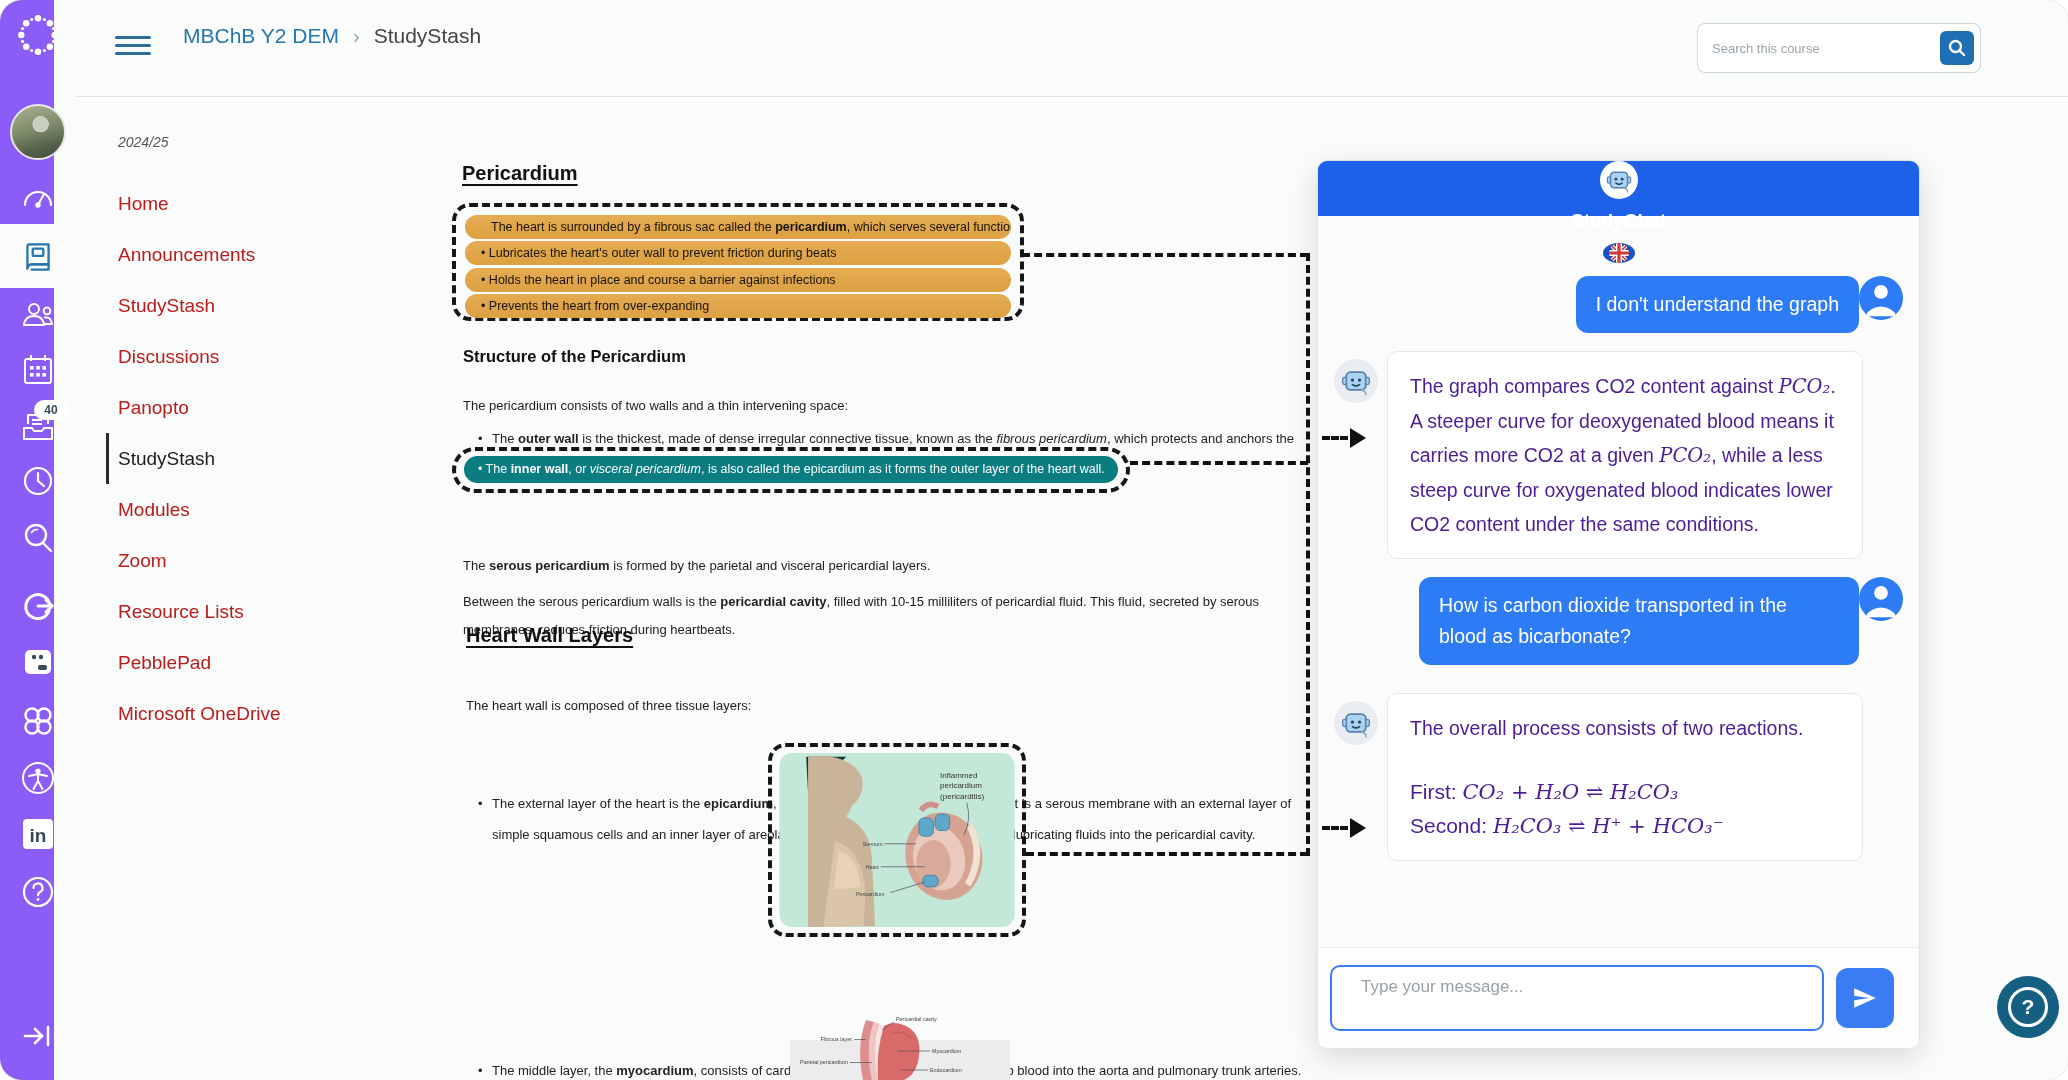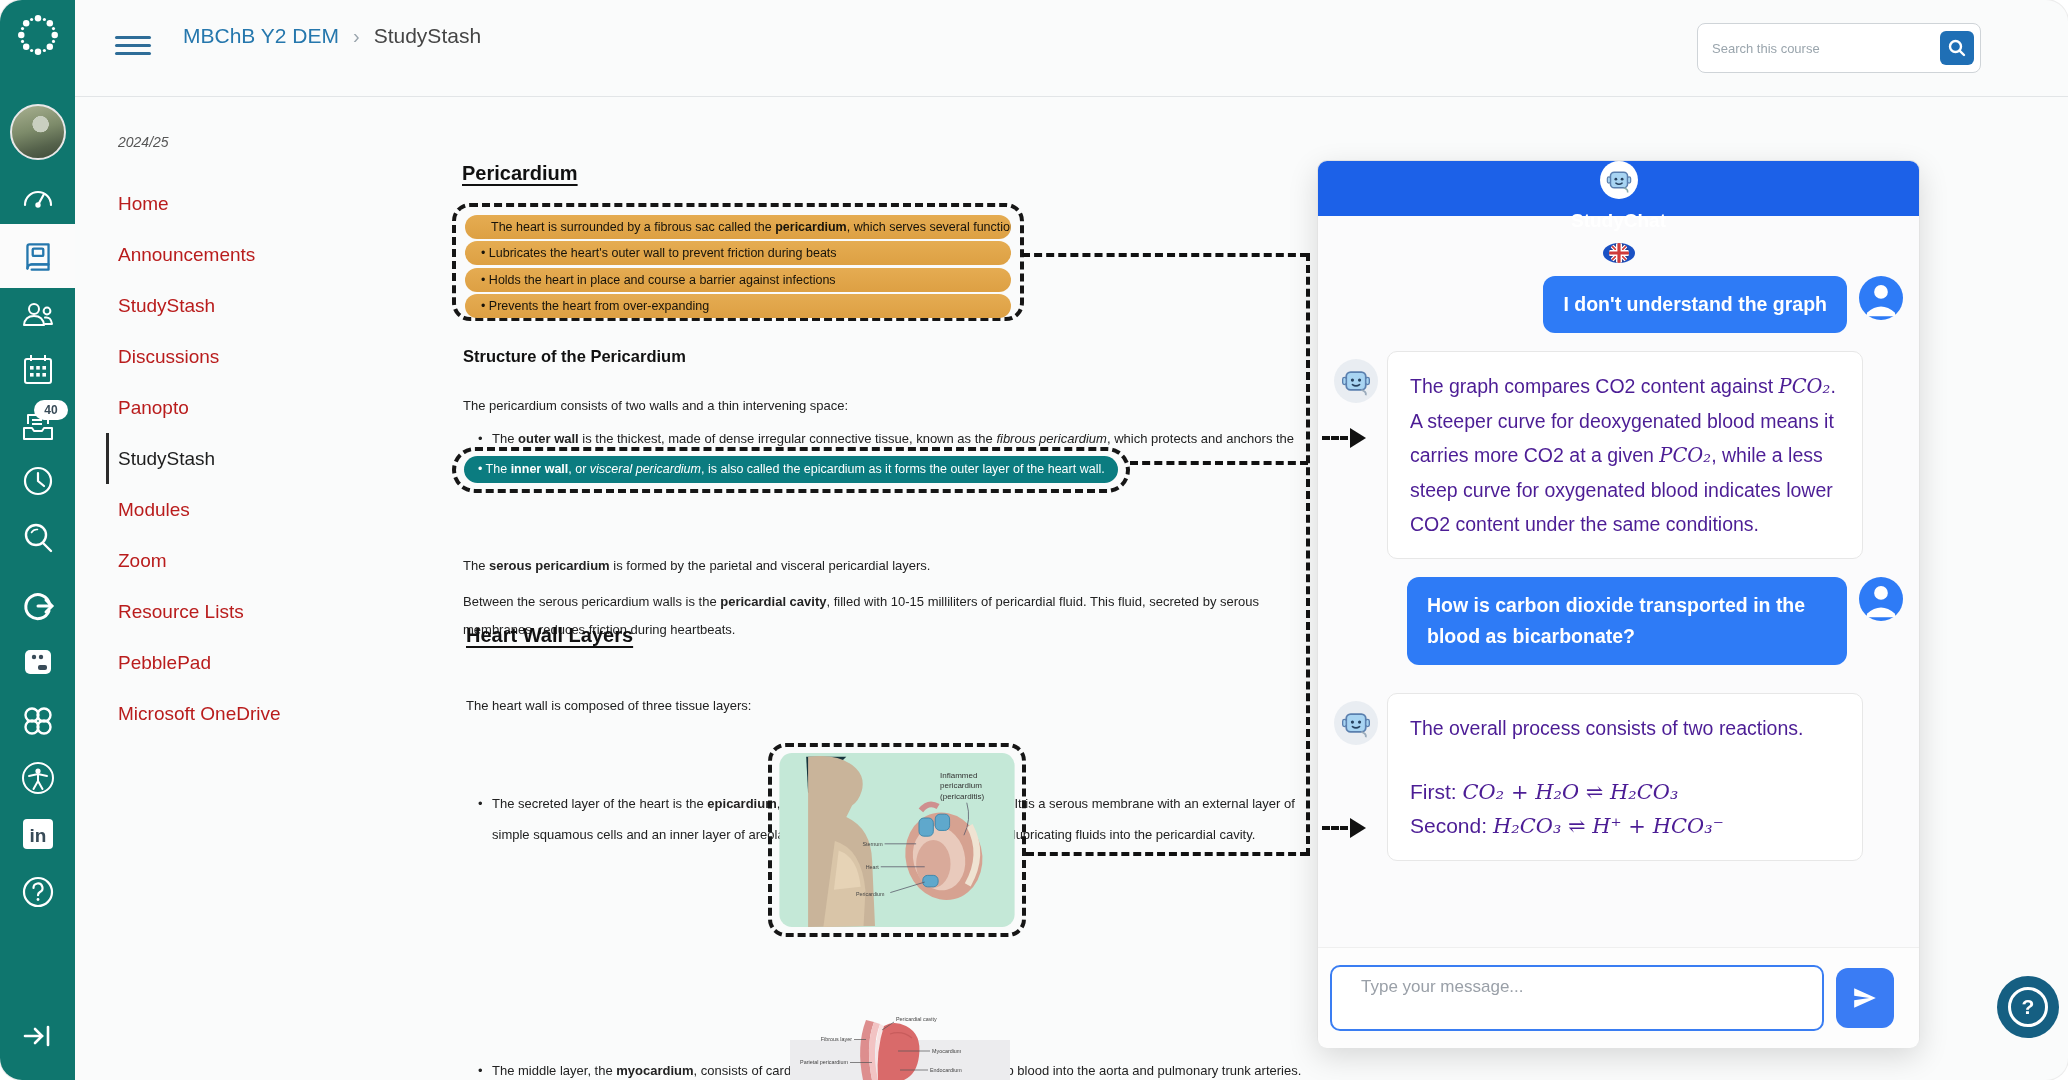--- a/index.html
+++ b/index.html
@@ -1,18 +1,18 @@
 <!DOCTYPE html>
 <html><head>
 <meta charset="utf-8">
 <style>
   html,body{margin:0;padding:0;background:#fff;font-family:"Liberation Sans",sans-serif;}
   .screen{position:relative;width:2068px;height:1080px;background:#fafbfb;border-radius:22px;overflow:hidden;box-shadow:0 0 0 1px #ececec;}
   
-  .gnav{position:absolute;left:0;top:0;width:75px;height:1080px;background:#0f766e;z-index:6;}
+  .gnav{position:absolute;left:0;top:0;width:54px;height:1080px;background:#8b5cf6;z-index:6;}
   .gnav .slot{position:absolute;left:0;width:75px;display:flex;justify-content:center;color:#fff;cursor:pointer;}
   .gnav svg{display:block;}
   .active-row{position:absolute;left:0;top:224px;width:75px;height:64px;background:#fbfbfb;}
   .avatar-ph{width:52px;height:52px;border-radius:50%;border:2px solid #e8e8e8;background:
     radial-gradient(circle at 55% 35%, #c9cfc0 0 18%, transparent 19%),
     linear-gradient(165deg,#a9b191 0%,#7d8b6a 45%,#55624b 75%,#3e4a38 100%);}
   .badge{position:absolute;left:34px;top:400px;min-width:26px;height:20px;background:#fff;color:#394b58;
     font-size:12px;font-weight:bold;border-radius:11px;display:flex;align-items:center;justify-content:center;padding:0 4px;z-index:7;}
   
   .header-line{position:absolute;left:75px;top:96px;right:0;height:1px;background:#e2e5e7;}
@@ -60,21 +60,21 @@
   .carrow .tri{width:0;height:0;border-left:16px solid #111;border-top:10px solid transparent;border-bottom:10px solid transparent;margin-left:2px;}
   
   .chat{position:absolute;left:1317px;top:160px;width:603px;height:887px;background:#fbfbfc;border:1px solid #e3e3e3;
     border-radius:10px;box-shadow:0 10px 30px rgba(0,0,0,.14);z-index:10;box-sizing:border-box;}
   .chat-head{height:55px;background:#1c61e8;border-radius:9px 9px 0 0;display:flex;align-items:center;padding:0 16px;gap:11px;flex-direction:column;}
   .bot-circ{width:38px;height:38px;border-radius:50%;background:#fff;display:flex;align-items:center;justify-content:center;flex:0 0 auto;}
   .chat-title{color:#fff;font-size:19px;font-weight:bold;flex:1;}
   .head-ic{cursor:pointer;display:flex;align-items:center;justify-content:center;}
   .flag-circ{width:32px;height:32px;border-radius:50%;background:#1a51c4;display:flex;align-items:center;justify-content:center;}
   .chat-body{position:relative;height:832px;padding:0 16px;box-sizing:border-box;overflow:hidden;}
-  .msg-user{display:flex;justify-content:flex-end;align-items:flex-start;gap:12px;font-weight:bold;}
+  .msg-user{display:flex;justify-content:flex-end;align-items:flex-start;}
   .bubble-user{background:#2e7bf6;color:#fff;font-size:19.5px;line-height:31px;padding:13px 20px;border-radius:12px;max-width:400px;}
   .uavatar{width:44px;height:44px;border-radius:50%;background:#2e7bf6;flex:0 0 auto;display:flex;align-items:center;justify-content:center;}
   .msg-bot{display:flex;align-items:flex-start;gap:9px;}
   .bavatar{width:44px;height:44px;border-radius:50%;background:#e9edf2;flex:0 0 auto;display:flex;align-items:center;justify-content:center;margin-top:8px;}
   .bubble-bot{background:#fff;border:1px solid #e7e7e7;border-radius:10px;padding:17px 22px;font-size:19.5px;line-height:34px;color:#4c1d95;width:430px;}
   .eq{font-size:21px;line-height:34px;}
   .chat-input{position:absolute;left:0;right:0;bottom:0;height:100px;background:#fdfdfd;border-top:1px solid #efefef;
     border-radius:0 0 9px 9px;display:flex;align-items:center;gap:12px;padding:0 25px 0 12px;z-index:3;}
   .chat-input textarea{flex:1;height:66px;border:2px solid #3a7df2;border-radius:10px;padding:10px 29px;font-size:17px;
     color:#333;resize:none;outline:none;background:#fff;font-family:"Liberation Sans",sans-serif;box-sizing:border-box;}
@@ -303,21 +303,21 @@
   </div>
 
   <p class="abs body-t" style="left:463px;top:558px;margin:0"><span>The </span><span class="b">serous pericardium</span><span> is formed by the parietal and visceral pericardial layers.</span></p>
   <p class="abs body-t" style="left:463px;top:588px;width:852px;line-height:28px;margin:0"><span>Between the serous pericardium walls is the </span><span class="b">pericardial cavity</span><span>, filled with 10-15 milliliters of pericardial fluid. This fluid, secreted by serous membranes, reduces friction during heartbeats.</span></p>
 
   <h2 class="abs h-big" style="left:466px;top:624px;margin:0">Heart Wall Layers</h2>
   <p class="abs body-t" style="left:466px;top:698px;margin:0">The heart wall is composed of three tissue layers:</p>
 
   <div class="abs body-t bullet" style="left:478px;top:742px;width:812px;line-height:31px">
     <span class="dot">•</span>
-    <span><span>The secreted layer of the heart is the </span><span class="b">epicardium</span><span>, also known as the </span><span class="i">visceral pericardium</span><span>. It is a serous membrane with an external layer of simple squamous cells and an inner layer of areolar tissue. These squamous cells secrete lubricating fluids into the pericardial cavity.</span></span>
+    <span><span>The external layer of the heart is the </span><span class="b">epicardium</span><span>, also known as the </span><span class="i">visceral pericardium</span><span>. It is a serous membrane with an external layer of simple squamous cells and an inner layer of areolar tissue. These squamous cells secrete lubricating fluids into the pericardial cavity.</span></span>
   </div>
 
   <div class="abs dash-frame fig1-frame">
     <svg class="fig1" viewBox="0 0 246 182">
       <rect x="0" y="0" width="246" height="182" rx="13" fill="#c4e8d7"></rect>
       <path d="M28 4 L70 4 L30 42 Z" fill="#16343c"></path>
       <path d="M30 4 q34 -4 50 12 q10 10 6 24 q-3 10 -10 15 l-6 12 q26 12 27 46 l3 68 l-70 1 Z" fill="#c9b49a"></path>
       <path d="M58 92 q28 8 32 52 l-2 37 l-42 1 Z" fill="#d9c5a8"></path>
       <path d="M62 102 q20 7 23 38 l-28 3 Z" fill="#e8d5b8" opacity="0.85"></path>
       <ellipse cx="172" cy="108" rx="40" ry="46" fill="#d6a291" transform="rotate(-14 172 108)"></ellipse>

